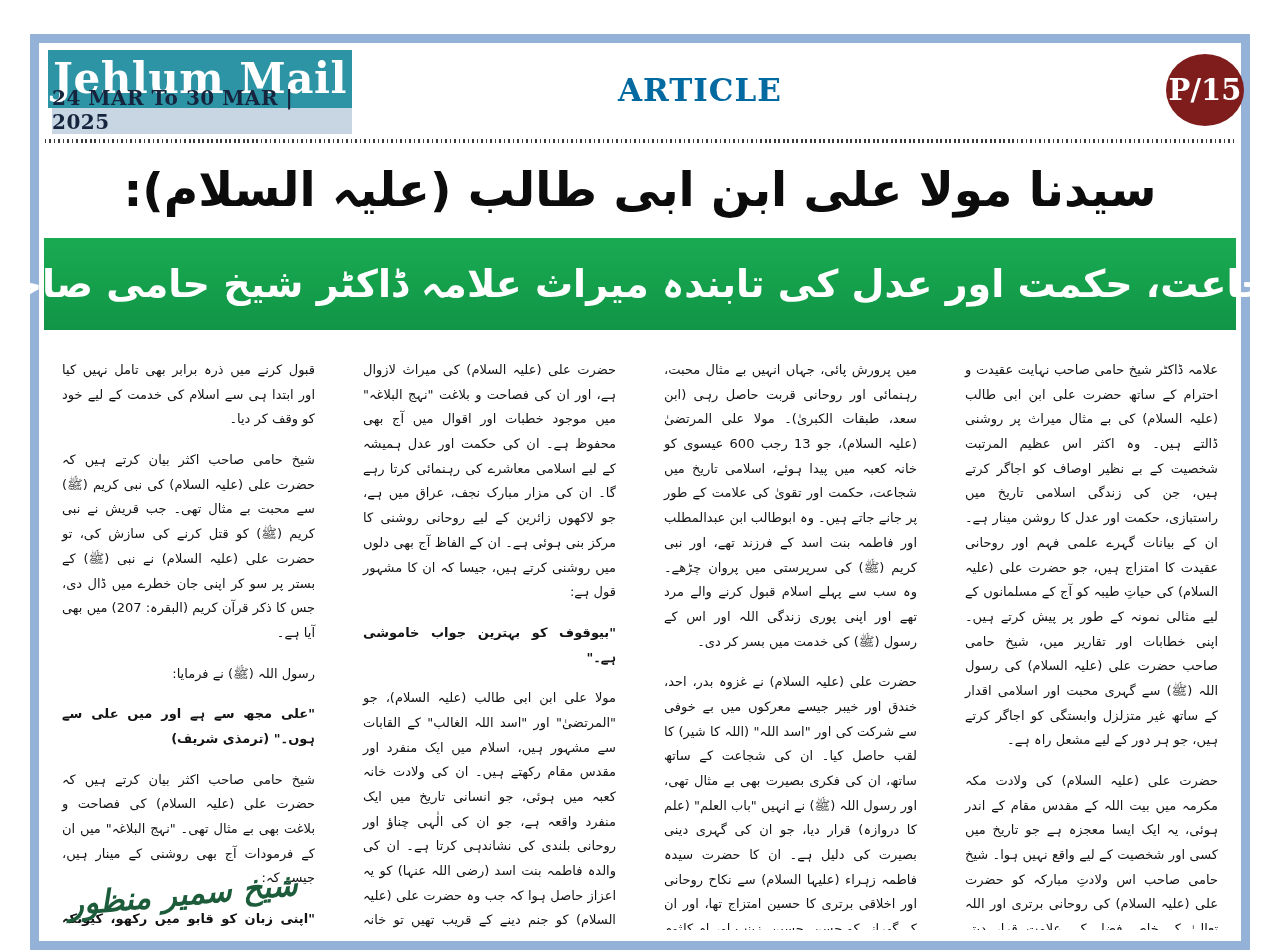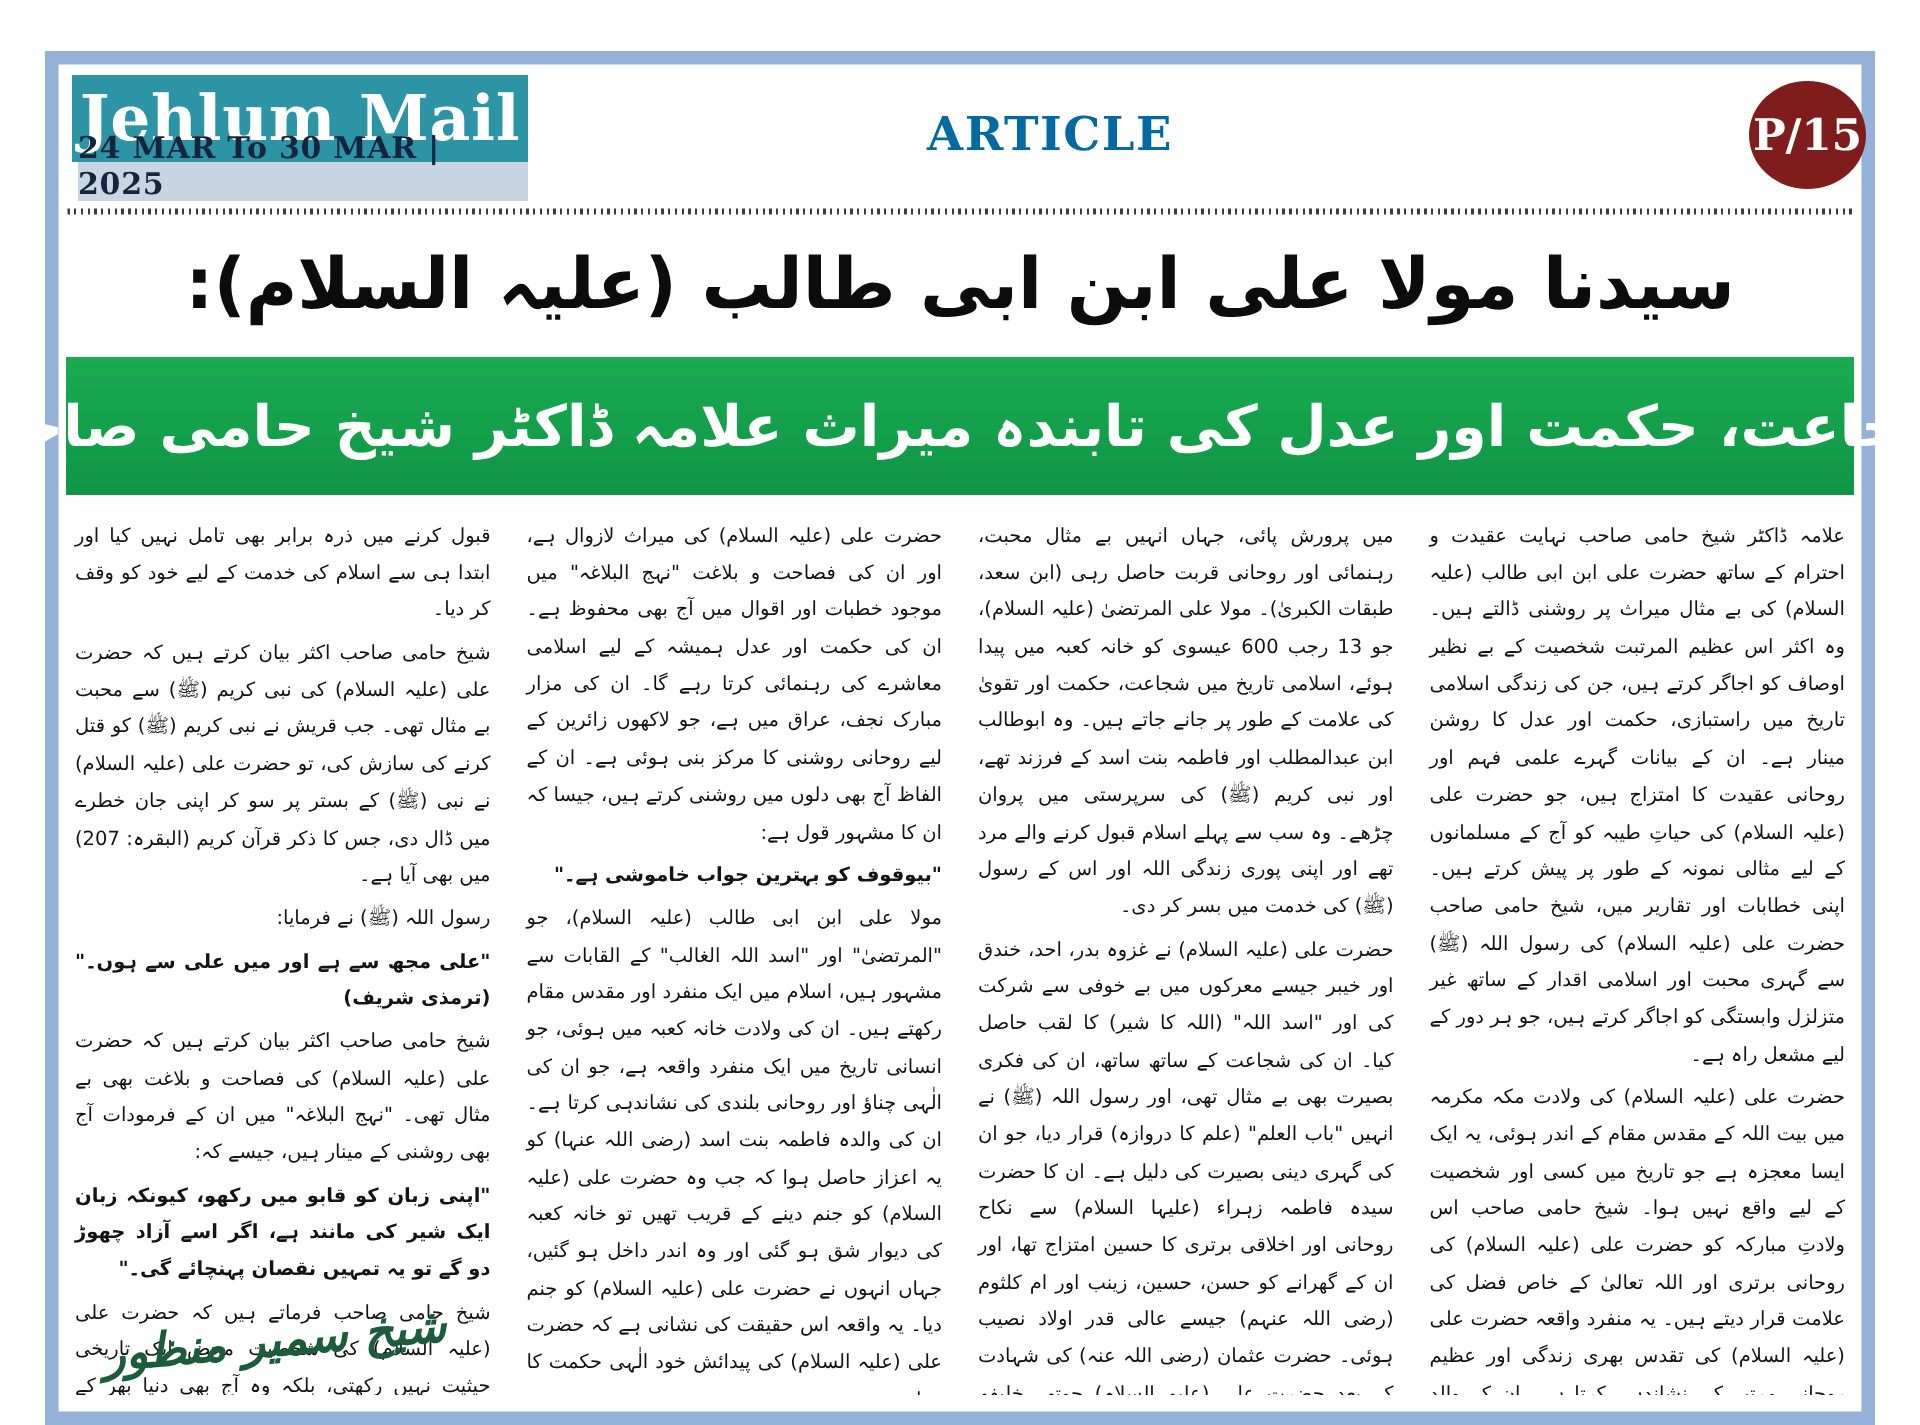--- a/index.html
+++ b/index.html
@@ -63,21 +63,21 @@
   }
   
   .cols{
     position:absolute;left:46px;top:342px;width:1188px;height:588px;
     display:flex;gap:16px;direction:rtl;
   }
   .col{
     flex:1 1 0;overflow:hidden;direction:rtl;text-align:justify;
     font-size:13px;line-height:1.9;color:#141414;
   }
-  .col p{margin:4px;}
+  .col p{margin:16px;}
   .col p.quote{font-weight:bold;}
   
   .signature{
     position:absolute;left:58px;top:876px;width:250px;
     color:#1d5c3b;font-weight:bold;font-style:italic;font-size:31px;
     direction:rtl;text-align:center;transform:rotate(-5deg);
     white-space:nowrap;
   }
 </style>
 </head>

